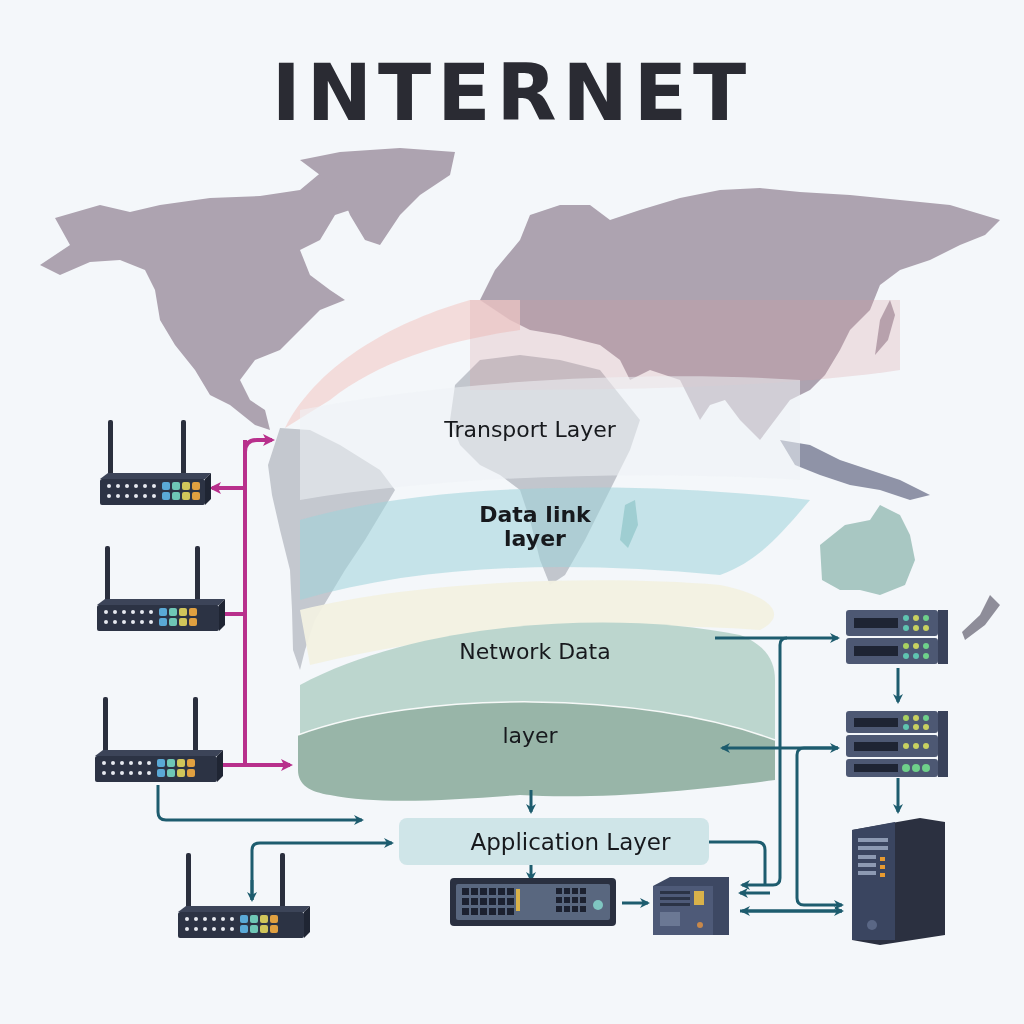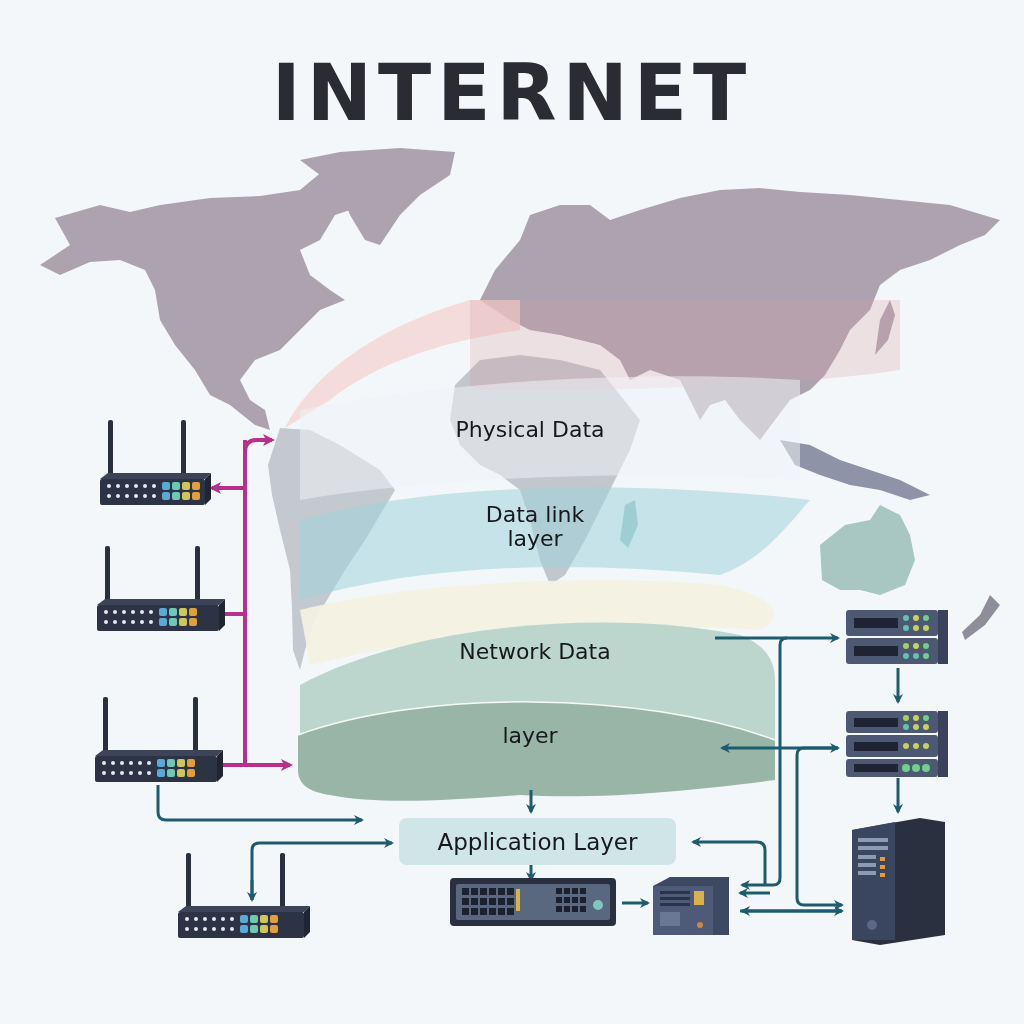--- a/index.html
+++ b/index.html
@@ -15,21 +15,21 @@
     font-family: "DejaVu Sans", sans-serif; font-weight: bold;
     font-size: 78px; letter-spacing: 6px; color: #2a2b33;
   }
   .layer-label {
     position: absolute; text-align: center; color: #17191d;
     font-family: "DejaVu Sans", sans-serif; font-size: 22px; line-height: 24px;
   }
   .app-box {
     position: absolute; left: 399px; top: 818px; width: 277px; height: 47px;
     background: #cfe5e8; border-radius: 8px;
-    display: flex; align-items: center; justify-content: center;
+    display: flex; align-items: center; justify-content: center; padding-left: 33px;
   }
   .app-box span { font-size: 23px; color: #17191d; font-family: "DejaVu Sans", sans-serif; }
 </style>
 </head>
 <body>
 
 <div id="stage">
   <svg id="art" width="1024" height="1024" viewBox="0 0 1024 1024" xmlns="http://www.w3.org/2000/svg">
     <defs>
       <marker id="arrT" markerWidth="10" markerHeight="10" refX="8" refY="5" orient="auto" markerUnits="userSpaceOnUse">
@@ -320,22 +320,22 @@
       <rect x="660" y="897" width="30" height="3" fill="#2b3346"></rect>
       <rect x="660" y="903" width="30" height="3" fill="#2b3346"></rect>
       <rect x="694" y="891" width="10" height="14" fill="#d9b24a"></rect>
       <rect x="660" y="912" width="20" height="14" fill="#6b7894"></rect>
       <circle cx="700" cy="925" r="3" fill="#c8884a"></circle>
     </g>
   </svg>
 
   <div class="title">INTERNET</div>
 
-  <div class="layer-label" style="left:430px; top:418px; width:200px;">Physical Data</div>
-  <div class="layer-label" style="left:435px; top:503px; width:200px;">
+  <div class="layer-label" style="left:430px; top:418px; width:200px;">Transport Layer</div>
+  <div class="layer-label" style="left:435px; top:503px; width:200px;font-weight:bold;">
     <div>Data link</div>
     <div>layer</div>
   </div>
   <div class="layer-label" style="left:420px; top:640px; width:230px;">Network Data</div>
   <div class="layer-label" style="left:430px; top:724px; width:200px;">
     <div>layer</div>
   </div>
   <div class="app-box">
     <span>Application Layer</span>
   </div>

